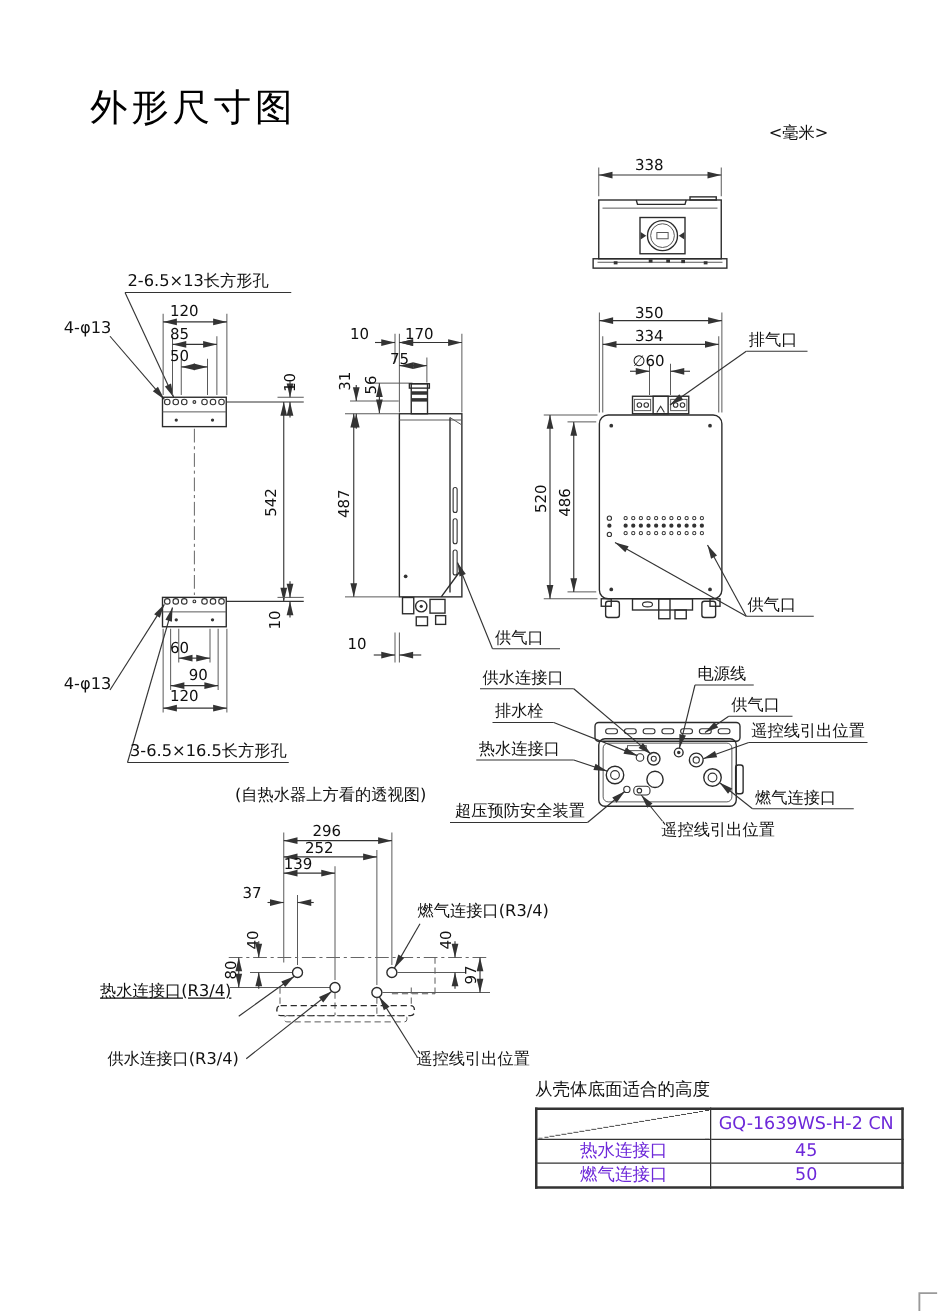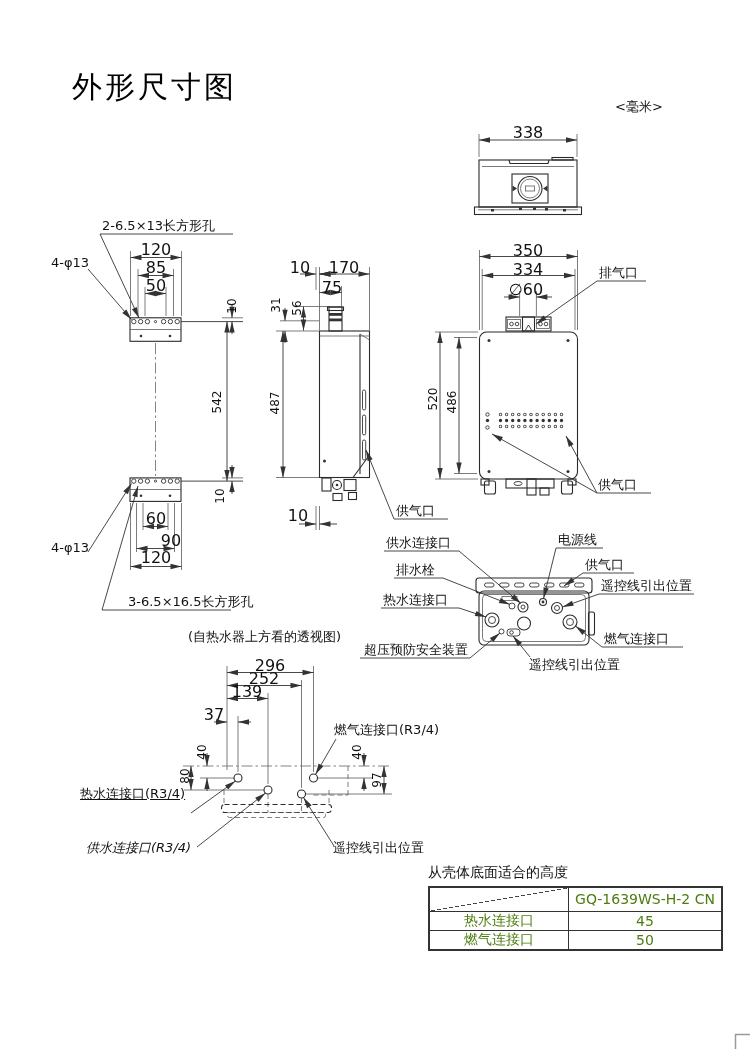--- a/index.html
+++ b/index.html
@@ -2,25 +2,25 @@
 <html><head>
 <meta charset="utf-8">
 <style>
   html,body{margin:0;padding:0;background:#fff;}
   .page{position:relative;width:750px;height:1049px;background:#fff;overflow:hidden;
         font-family:"DejaVu Sans","Liberation Sans",sans-serif;color:#111;}
   svg{position:absolute;left:0;top:0;}
   .t{position:absolute;white-space:nowrap;font-size:13px;line-height:15px;color:#111;}
   .title{font-size:30px;line-height:34px;letter-spacing:3px;color:#000000;}
   .lbl13{font-size:13px;}
-  .d40{position:absolute;width:40px;text-align:center;font-size:16px;line-height:13px;white-space:nowrap;}
+  .d40{position:absolute;width:40px;font-size:12px;line-height:13px;white-space:nowrap;}
   .v{position:absolute;width:44px;height:14px;line-height:14px;text-align:center;font-size:12px;
      transform:rotate(-90deg);white-space:nowrap;}
   .cap14{font-size:14px;}
-  .htable{position:absolute;left:428px;top:886px;border-collapse:collapse;font-size:14px;color:#4d7c0f;
+  .htable{position:absolute;left:428px;top:886px;border-collapse:collapse;font-size:14px;color:#6d28d9;
           border:2px solid #333;table-layout:fixed;}
   .htable td,.htable th{border:1px solid #333;text-align:center;padding:0;font-weight:normal;overflow:hidden;}
   .c1{width:138px;} .c2{width:152px;}
   .hrow{height:24px;} .rrow{height:18px;}
   .diag{background:linear-gradient(to bottom right,#fff 49.3%,#444 49.3%,#444 50.7%,#fff 50.7%);}
   
   .ln{stroke:#2b2b2b;stroke-width:1.1;fill:none;}
   .tn{stroke:#5a5a5a;stroke-width:0.8;fill:none;}
   .dm{stroke:#333;stroke-width:0.9;fill:none;}
   .da{marker-start:url(#ar);marker-end:url(#ar);}
@@ -323,21 +323,21 @@
 <div class="d40" style="left:136px;top:243px;">120</div>
 <div class="d40" style="left:136px;top:261px;">85</div>
 <div class="d40" style="left:136px;top:279px;">50</div>
 <div class="v" style="left:210px;top:299px;">10</div>
 <div class="v" style="left:195px;top:395px;">542</div>
 <div class="v" style="left:198px;top:489px;">10</div>
 <div class="d40" style="left:136px;top:512px;">60</div>
 <div class="d40" style="left:136px;top:534px;margin-left:15px;">90</div>
 <div class="d40" style="left:136px;top:551px;">120</div>
 <div class="t" style="left:51px;top:540px;">4-φ13</div>
-<div class="t" style="left:104px;top:594px;padding-left:24px;">3-6.5×16.5长方形孔</div>
+<div class="t" style="left:104px;top:594px;">3-6.5×16.5长方形孔</div>
 
 <div class="d40" style="left:280px;top:261px;">10</div>
 <div class="d40" style="left:324px;top:261px;">170</div>
 <div class="d40" style="left:312px;top:281px;">75</div>
 <div class="v" style="left:254px;top:298px;">31</div>
 <div class="v" style="left:275px;top:301px;">56</div>
 <div class="v" style="left:253px;top:396px;">487</div>
 <div class="d40" style="left:278px;top:509px;">10</div>
 <div class="t" style="left:396px;top:503px;">供气口</div>
 
@@ -363,21 +363,21 @@
 <div class="d40" style="left:250px;top:659px;">296</div>
 <div class="d40" style="left:244px;top:672px;">252</div>
 <div class="d40" style="left:227px;top:685px;">139</div>
 <div class="d40" style="left:194px;top:708px;">37</div>
 <div class="v" style="left:180px;top:745px;">40</div>
 <div class="v" style="left:163px;top:769px;">80</div>
 <div class="v" style="left:335px;top:745px;">40</div>
 <div class="v" style="left:355px;top:773px;">97</div>
 <div class="t" style="left:334px;top:722px;">燃气连接口(R3/4)</div>
 <div class="t" style="left:80px;top:786px;text-decoration:underline;">热水连接口(R3/4)</div>
-<div class="t" style="left:86px;top:840px;font-style:italic;">供水连接口(R3/4)</div>
+<div class="t" style="left:86px;top:840px;">供水连接口(R3/4)</div>
 <div class="t" style="left:333px;top:840px;">遥控线引出位置</div>
 
 <div class="t cap14" style="left:428px;top:865px;">从壳体底面适合的高度</div>
 <table class="htable">
   <tbody>
         <tr class="hrow">
     <td class="c1 diag"></td>
     <th class="c2">GQ-1639WS-H-2 CN</th>
   </tr>
   <tr class="rrow">

